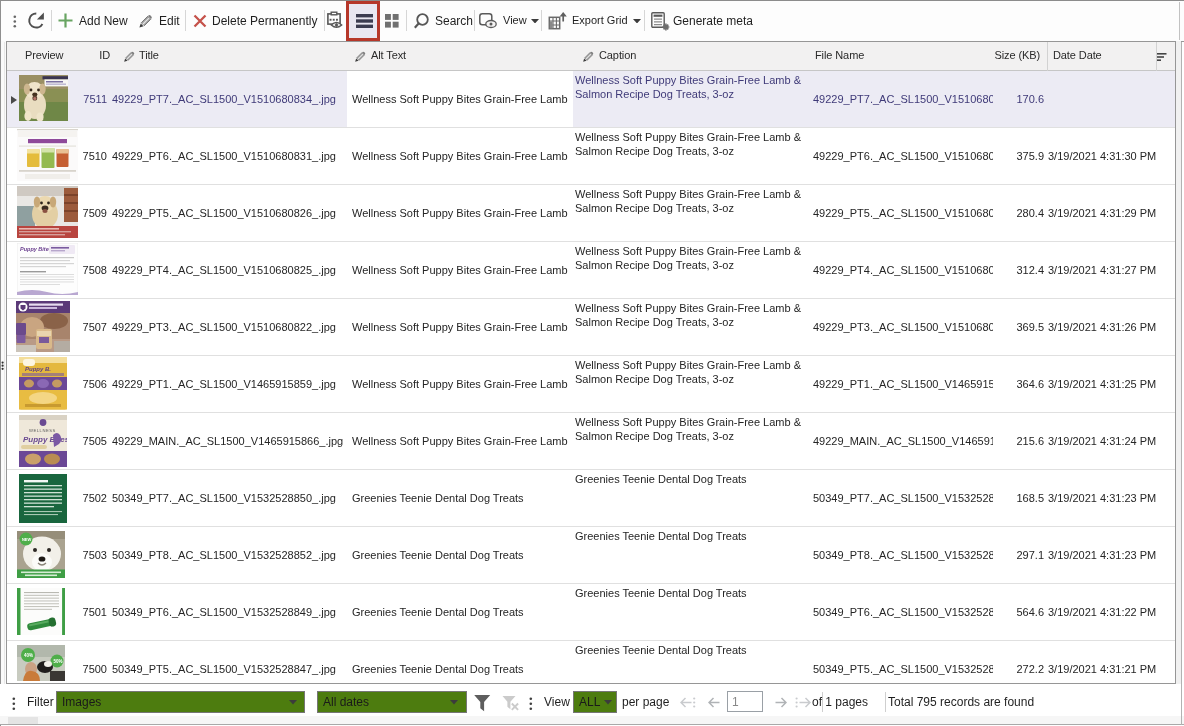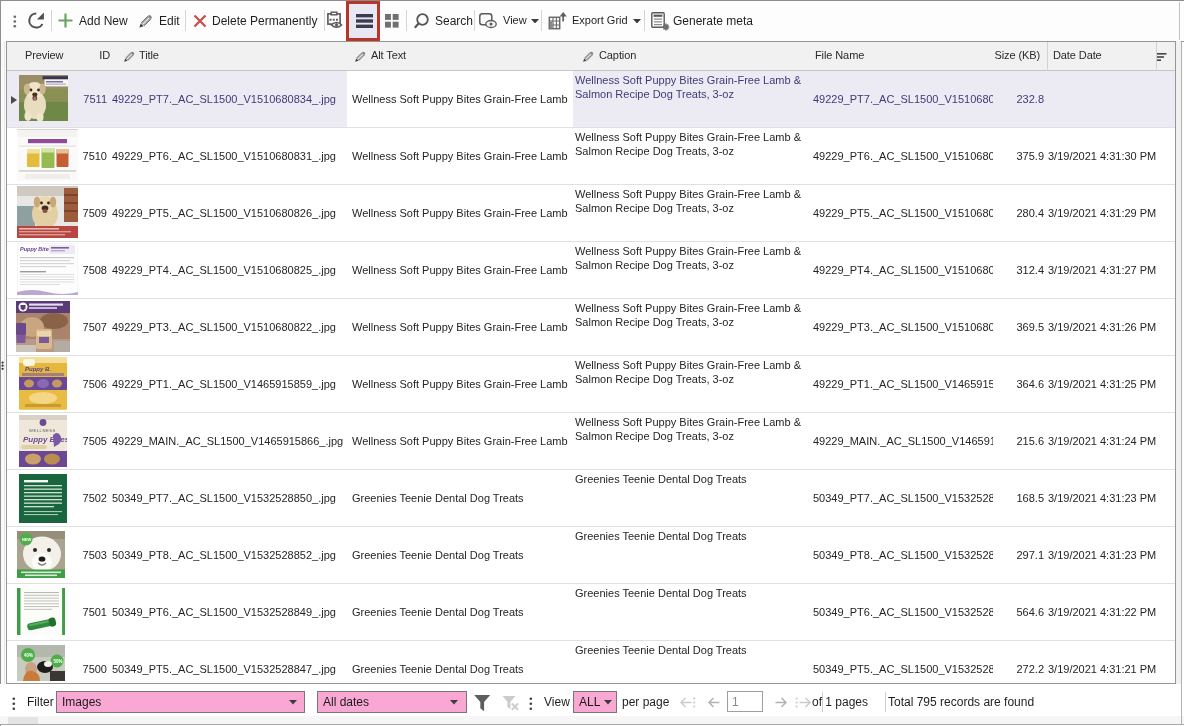--- a/index.html
+++ b/index.html
@@ -31,21 +31,21 @@
 .c.altedit { background:#fff; color:#1e1e1e !important; height:56px; }
 .c.cap   { left:566px; width:234px; padding:1.5px 0 0 2px; box-sizing:border-box; display:block; line-height:14px; }
 .c.file  { left:800px; width:186px; padding-left:6px; box-sizing:border-box; white-space:nowrap; }
 .c.size  { left:986px; width:54px; justify-content:flex-end; padding-right:3px; box-sizing:border-box; }
 .c.date  { left:1040px; width:117px; padding-left:1px; box-sizing:border-box; }
 .rowind { position:absolute; left:4px; top:24.5px; width:0; height:0;
   border-left:6px solid #4a4a4a; border-top:4px solid transparent; border-bottom:4px solid transparent; }
 #bottombar { position:absolute; left:0; top:684px; width:1184px; height:41px;
   background:#fff; border-bottom:1px solid #a9a9a9; box-sizing:border-box; }
 .bbtext { top:695px; font-size:12px; color:#1f1f1f; }
-.selbox { top:691px; height:22px; border:1px solid #767676; box-sizing:border-box; background:#f9a8d4; }
+.selbox { top:691px; height:22px; border:1px solid #767676; box-sizing:border-box; background:#4d7c0f; }
 .selbox span { font-size:12px; color:#1a1a1a; margin-left:5px; line-height:20px; }
 #understrip { position:absolute; left:0; top:716px; width:1184px; height:8px; background:#f6f6f6; }
 </style></head>
 <body>
 <div id="toolbar"></div>
 <div id="tbright"></div>
 <div class="abs" style="left:0;top:41px;width:1184px;height:1px;background:#979797"></div>
 
 <svg class="abs" style="left:13px;top:15px" width="3.6" height="13.0">
     <circle cx="1.8" cy="1.8" r="1.3" fill="#666"></circle>
@@ -176,21 +176,21 @@
 <div class="abs" style="left:1047px;top:42px;width:1px;height:28.5px;background:#d2d2d2"></div>
 <div class="abs" style="left:1156px;top:42px;width:1px;height:28.5px;background:#d2d2d2"></div>
 
 <div class="row sel" style="top:71px;height:57px">
     <div class="rowind"></div>
     <div class="c id">7511</div>
     <div class="c title">49229_PT7._AC_SL1500_V1510680834_.jpg</div>
     <div class="c alt altedit">Wellness Soft Puppy Bites Grain-Free Lamb</div>
     <div class="c cap">Wellness Soft Puppy Bites Grain-Free Lamb &amp;<br>Salmon Recipe Dog Treats, 3-oz</div>
     <div class="c file">49229_PT7._AC_SL1500_V1510680834_.jpg</div>
-    <div class="c size">232.8</div>
+    <div class="c size">170.6</div>
   </div>
 <svg class="abs" style="left:18.5px;top:75px" width="49.5" height="46" viewBox="0 0 49.5 46">
 <rect width="49.5" height="16" fill="#9a8f64"></rect>
 <rect y="14" width="49.5" height="14" fill="#8a9054"></rect>
 <rect y="27" width="49.5" height="19" fill="#6f8747"></rect>
 <rect x="23.5" y="1.2" width="26" height="3.2" fill="#3a3450"></rect>
 <rect x="25.5" y="4.4" width="24" height="7" fill="#f7f6f3"></rect>
 <rect x="27" y="6" width="17" height="1.5" fill="#7a6fa0"></rect>
 <rect x="27" y="8.6" width="20" height="1.1" fill="#aaa3c5"></rect>
 <ellipse cx="16" cy="30" rx="11" ry="14" fill="#e9ddc0"></ellipse>

